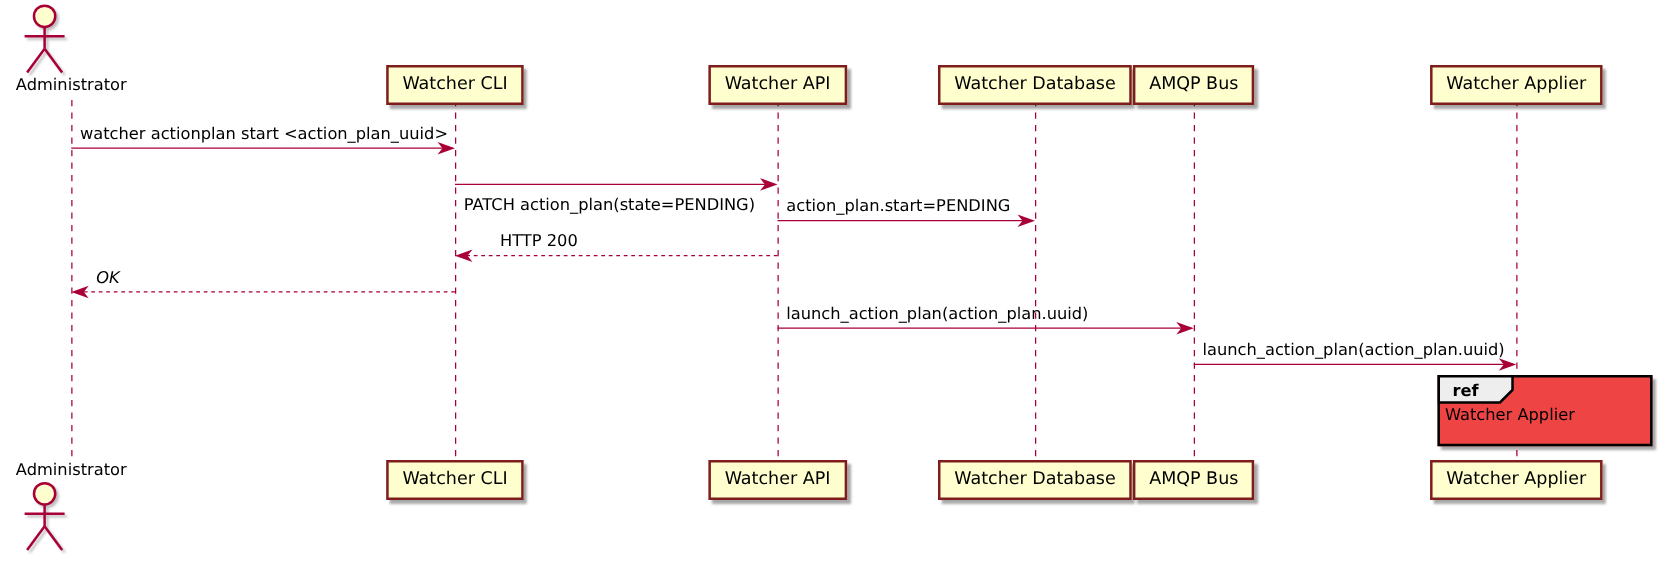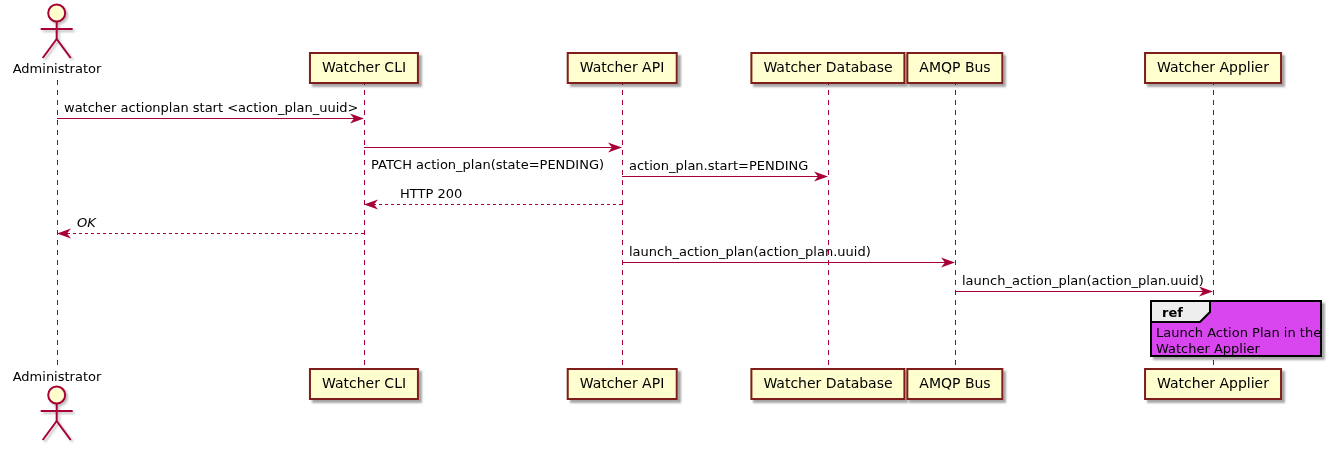--- a/index.html
+++ b/index.html
@@ -20,37 +20,37 @@
     padding:5px 11px 6px 11px;
     font-size:14px;
     line-height:17px;
     white-space:nowrap;
     box-shadow:3px 3px 2px rgba(0,0,0,0.35);
     z-index:2;
   }
   .actor-wrap{
     position:absolute;
     transform:translateX(-50%);
-    display:flex;flex-direction:column;align-items:center;
+    display:flex;flex-direction:column;align-items:flex-start;
     z-index:2;
   }
   .actor-wrap svg{filter:drop-shadow(2px 2px 1px rgba(0,0,0,0.25));}
   .actor-label{font-size:13px;line-height:16px;white-space:nowrap;}
   .msg-label{
     position:absolute;
     font-size:13px;
     line-height:14px;
     white-space:nowrap;
     z-index:2;
   }
   #ref-box{
     position:absolute;
     left:1150px;top:300px;
     width:168px;height:53px;
-    background:#d946ef;
+    background:#ef4444;
     border:2px solid #000000;
     box-shadow:3px 3px 2px rgba(0,0,0,0.35);
     z-index:3;
   }
   #ref-header{position:absolute;left:-2px;top:-2px;}
   #ref-body{
     position:absolute;left:0;top:22px;
     padding:1px 4px;
     font-size:13px;line-height:16px;
     white-space:nowrap;
@@ -127,18 +127,17 @@
       <div class="msg-label" style="left: 629px; top: 245px;">launch_action_plan(action_plan.uuid)</div>
       <div class="msg-label" style="left: 962px; top: 274px;">launch_action_plan(action_plan.uuid)</div>
     </div>
 
   <div id="ref-box">
     <svg id="ref-header" width="66" height="24" viewBox="0 0 66 24">
       <path d="M1,1 H60 V12 L50,22 H1 Z" fill="#EEEEEE" stroke="#000000" stroke-width="2"></path>
       <text x="12" y="16.5" font-size="13" font-weight="bold" fill="#000000" font-family="&quot;DejaVu Sans&quot;,&quot;Liberation Sans&quot;,sans-serif">ref</text>
     </svg>
     <div id="ref-body">
-      <div>Launch Action Plan in the</div>
       <div>Watcher Applier</div>
     </div>
   </div>
 
 </div>
 
 </body></html>

